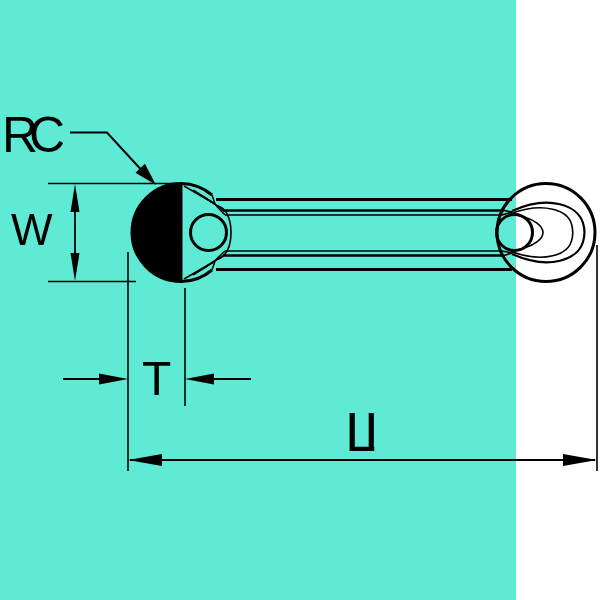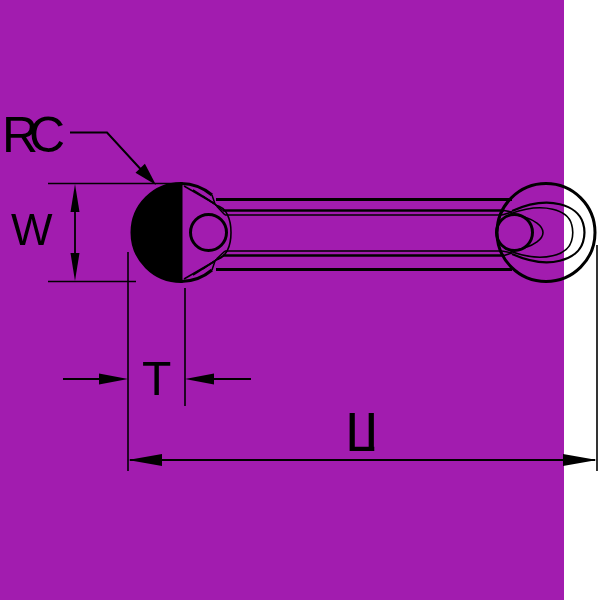--- a/index.html
+++ b/index.html
@@ -5,23 +5,23 @@
   html, body {
     margin: 0;
     padding: 0;
     width: 600px;
     height: 600px;
     background: #ffffff;
     overflow: hidden;
   }
   .canvas {
     position: relative;
-    width: 564px;
+    width: 516px;
     height: 600px;
-    background: #a21caf;
+    background: #5eead4;
   }
   svg { display: block; }
   svg text {
     font-family: "Liberation Sans", sans-serif;
     fill: #000000;
   }
   .lbl-rc { font-size: 50px; }
   .lbl-w  { font-size: 44px; }
   .lbl-t  { font-size: 48px; }
   .lbl-li { font-size: 56px; }

